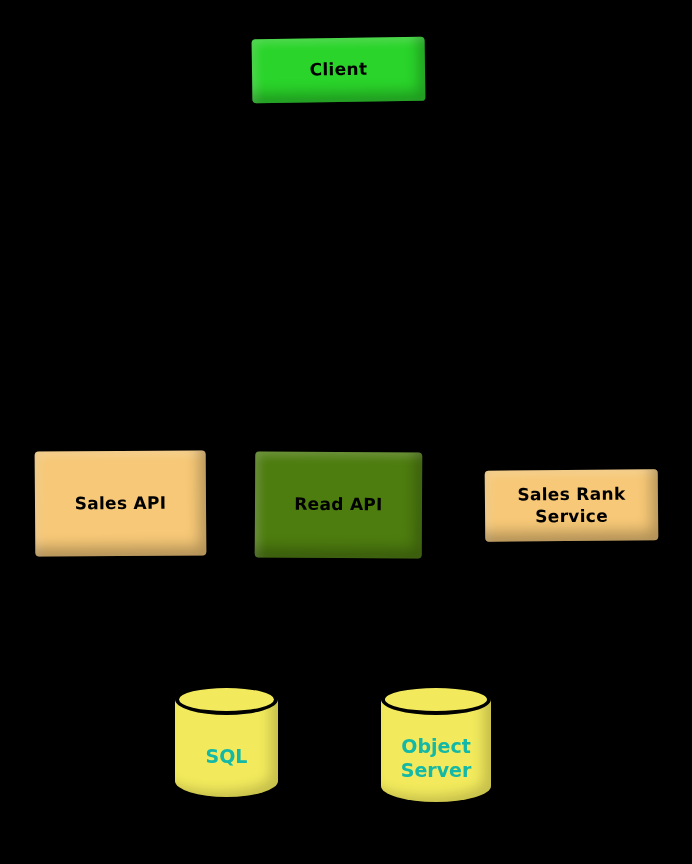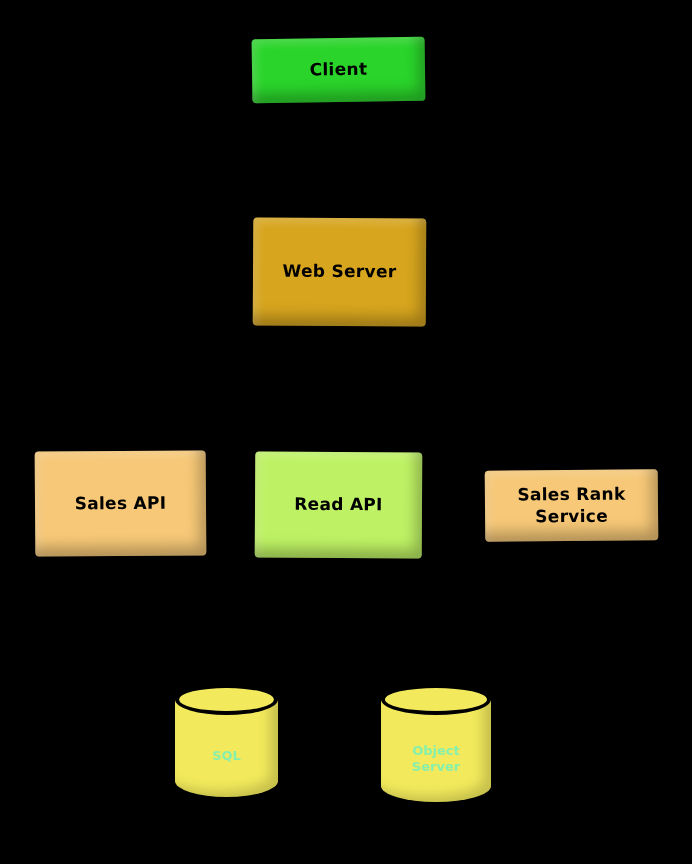--- a/index.html
+++ b/index.html
@@ -70,45 +70,42 @@
   }
   .cyl-label {
     position: absolute;
     left: 0; right: 0;
     top: 38px;
     bottom: 6px;
     display: flex;
     align-items: center;
     justify-content: center;
     text-align: center;
-    color: #86efac;
+    color: #14b8a6;
     font-weight: bold;
-    font-size: 13px;
+    font-size: 19px;
     line-height: 1.25;
   }
   .cyl-label .label-inner { max-width: 72px; }
 </style>
 </head>
 <body>
 
 <div class="canvas">
 
   <div class="node pos-client" style="background: rgb(42, 212, 42);">
     <span class="label">Client</span>
   </div>
 
-  <div class="node pos-web-server" style="background: rgb(215, 165, 30);">
-    <span class="label">Web Server</span>
-  </div>
 
   <div class="node pos-sales-api" style="background: rgb(246, 200, 119);">
     <span class="label">Sales API</span>
   </div>
 
-  <div class="node pos-read-api" style="background: #bef264;">
+  <div class="node pos-read-api" style="background: #4d7c0f;">
     <span class="label">Read API</span>
   </div>
 
   <div class="node pos-sales-rank" style="background: rgb(246, 200, 119);">
     <span class="label">Sales Rank Service</span>
   </div>
 
   <div class="cylinder pos-sql">
     <div class="cyl-body" style="background: rgb(242, 234, 92);"></div>
     <div class="cyl-top" style="background: rgb(242, 234, 92);"></div>

